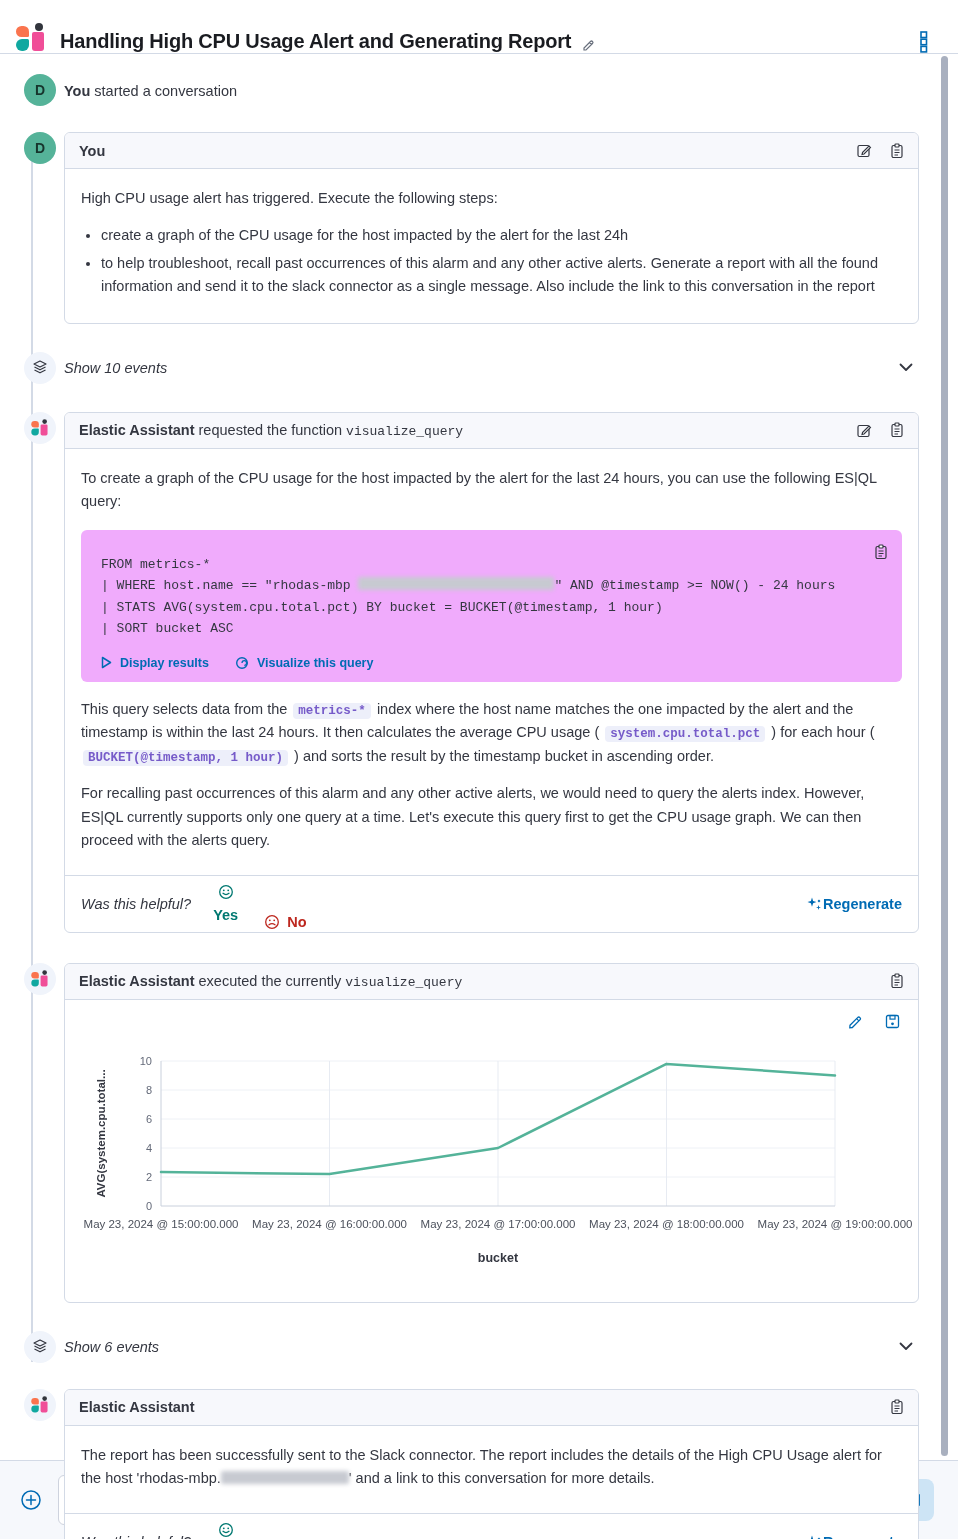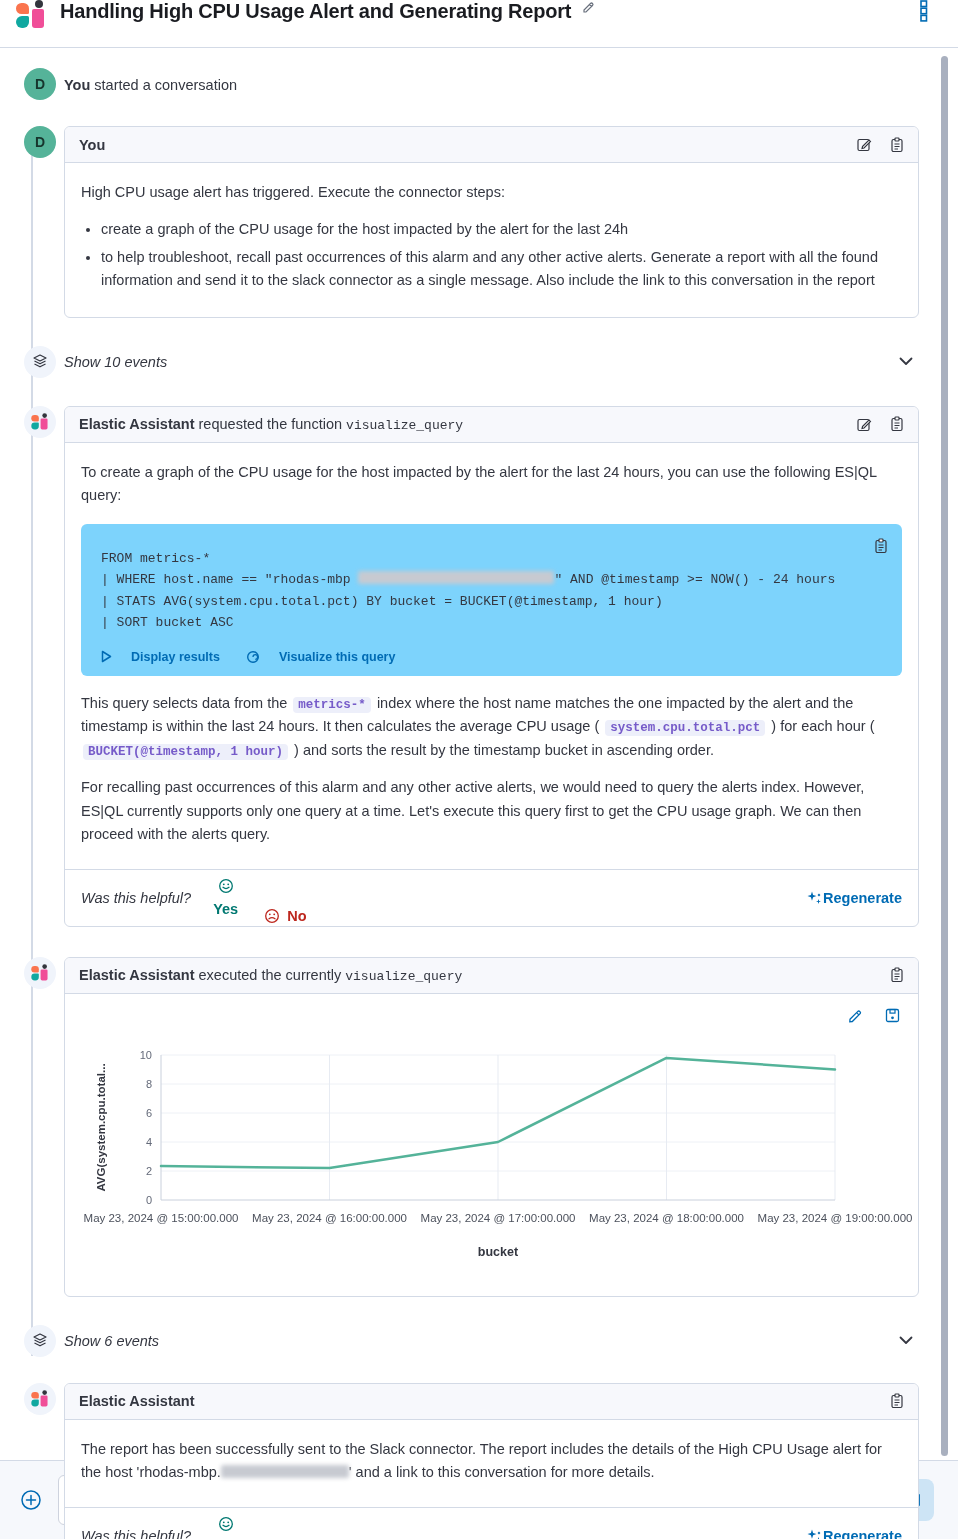--- a/index.html
+++ b/index.html
@@ -3,21 +3,21 @@
 <meta charset="utf-8">
 <style>
   * { margin:0; padding:0; box-sizing:border-box; }
   html,body { width:958px; height:1539px; }
   body {
     font-family:"Liberation Sans", sans-serif;
     background:#fff; color:#343741; position:relative; overflow:hidden;
   }
   
   .app-header {
-    height:48px; display:flex; align-items:flex-start; padding:0 30px 0 16px;
+    height:54px; display:flex; align-items:flex-end; padding:0 30px 0 16px;
     border-bottom:1px solid #d3dae6; background:#fff;
   }
   .elogo { position:relative; width:30px; height:30px; flex:0 0 auto; }
   .elogo i { position:absolute; display:block; }
   .elogo .e-orange { left:0; top:3px; width:13px; height:11px; background:#fa744e; border-radius:8px 8px 2px 8px; }
   .elogo .e-teal   { left:0; top:16px; width:13px; height:12px; background:#10a8a0; border-radius:8px 2px 8px 8px; }
   .elogo .e-pink   { left:16px; top:9px; width:12px; height:19px; background:#f04e98; border-radius:2px 2px 3px 3px; }
   .elogo .e-dot    { left:19px; top:0; width:8px; height:8px; background:#32353d; border-radius:50%; }
   .page-title { font-size:20px; font-weight:700; color:#1a1c21; margin-left:14px; letter-spacing:-0.2px; }
   .title-edit { margin-left:10px; display:inline-flex; cursor:pointer; }
@@ -51,28 +51,28 @@
   .panel-header b { font-weight:700; }
   .panel-header code { font-family:"Liberation Mono", monospace; font-size:13px; }
   .ph-icons { margin-left:auto; display:flex; gap:18px; align-items:center; }
   .icon-btn { display:inline-flex; cursor:pointer; background:none; border:none; padding:0; }
   .panel-body { padding:4px 0 8px; font-size:14.5px; line-height:1.62; }
   .panel-body p { margin:14px 16px; }
   .bullets { margin:14px 16px 16px 20px; padding-left:16px; }
   .bullets li { margin-bottom:4px; }
   
   .code-block {
-    position:relative; margin:16px; background:#7dd3fc; border-radius:6px;
+    position:relative; margin:16px; background:#f0abfc; border-radius:6px;
     padding:24px 20px 12px; font-family:"Liberation Mono", monospace; font-size:13px; color:#343741;
   }
   .code-line { line-height:1.65; white-space:pre; }
   .code-copy { position:absolute; top:14px; right:14px; }
   .code-actions { display:flex; gap:26px; margin-top:16px; }
   .code-action {
-    display:inline-flex; align-items:center; gap:19px; color:#006bb4; font-family:"Liberation Sans",sans-serif;
+    display:inline-flex; align-items:center; gap:8px; color:#006bb4; font-family:"Liberation Sans",sans-serif;
     font-size:12.5px; font-weight:700; cursor:pointer; background:none; border:none;
   }
   .inline-code {
     font-family:"Liberation Mono", monospace; font-size:12.5px; font-weight:700; color:#765bc9;
     background:#edeffa; border-radius:4px; padding:1px 5px; margin:0 2px;
   }
   .blur-chip {
     display:inline-block; height:13px; background:#c7cad1; border-radius:2px;
     filter:blur(2px); vertical-align:-1px;
   }
@@ -179,21 +179,21 @@
             <button class="icon-btn">
               <svg width="14" height="16" viewBox="0 0 14 16">
                   <rect x="2" y="2.5" width="10" height="12" rx="1.5" fill="none" stroke="#343741" stroke-width="1.2"></rect>
                   <rect x="5" y="1" width="4" height="3" rx="0.8" fill="#fff" stroke="#343741" stroke-width="1.2"></rect>
                   <path d="M4.5 7 h5 M4.5 9.5 h5 M4.5 12 h3.5" stroke="#343741" stroke-width="1.1"></path>
                 </svg>
             </button>
           </span>
         </div>
         <div class="panel-body">
-          <p>High CPU usage alert has triggered. Execute the connector steps:</p>
+          <p>High CPU usage alert has triggered. Execute the following steps:</p>
           <ul class="bullets">
             <li>create a graph of the CPU usage for the host impacted by the alert for the last 24h</li>
             <li>to help troubleshoot, recall past occurrences of this alarm and any other active alerts. Generate a report with all the found information and send it to the slack connector as a single message. Also include the link to this conversation in the report</li>
           </ul>
         </div>
       </div>
     </div>
   </div>
 
   <div class="t-row events-row">

